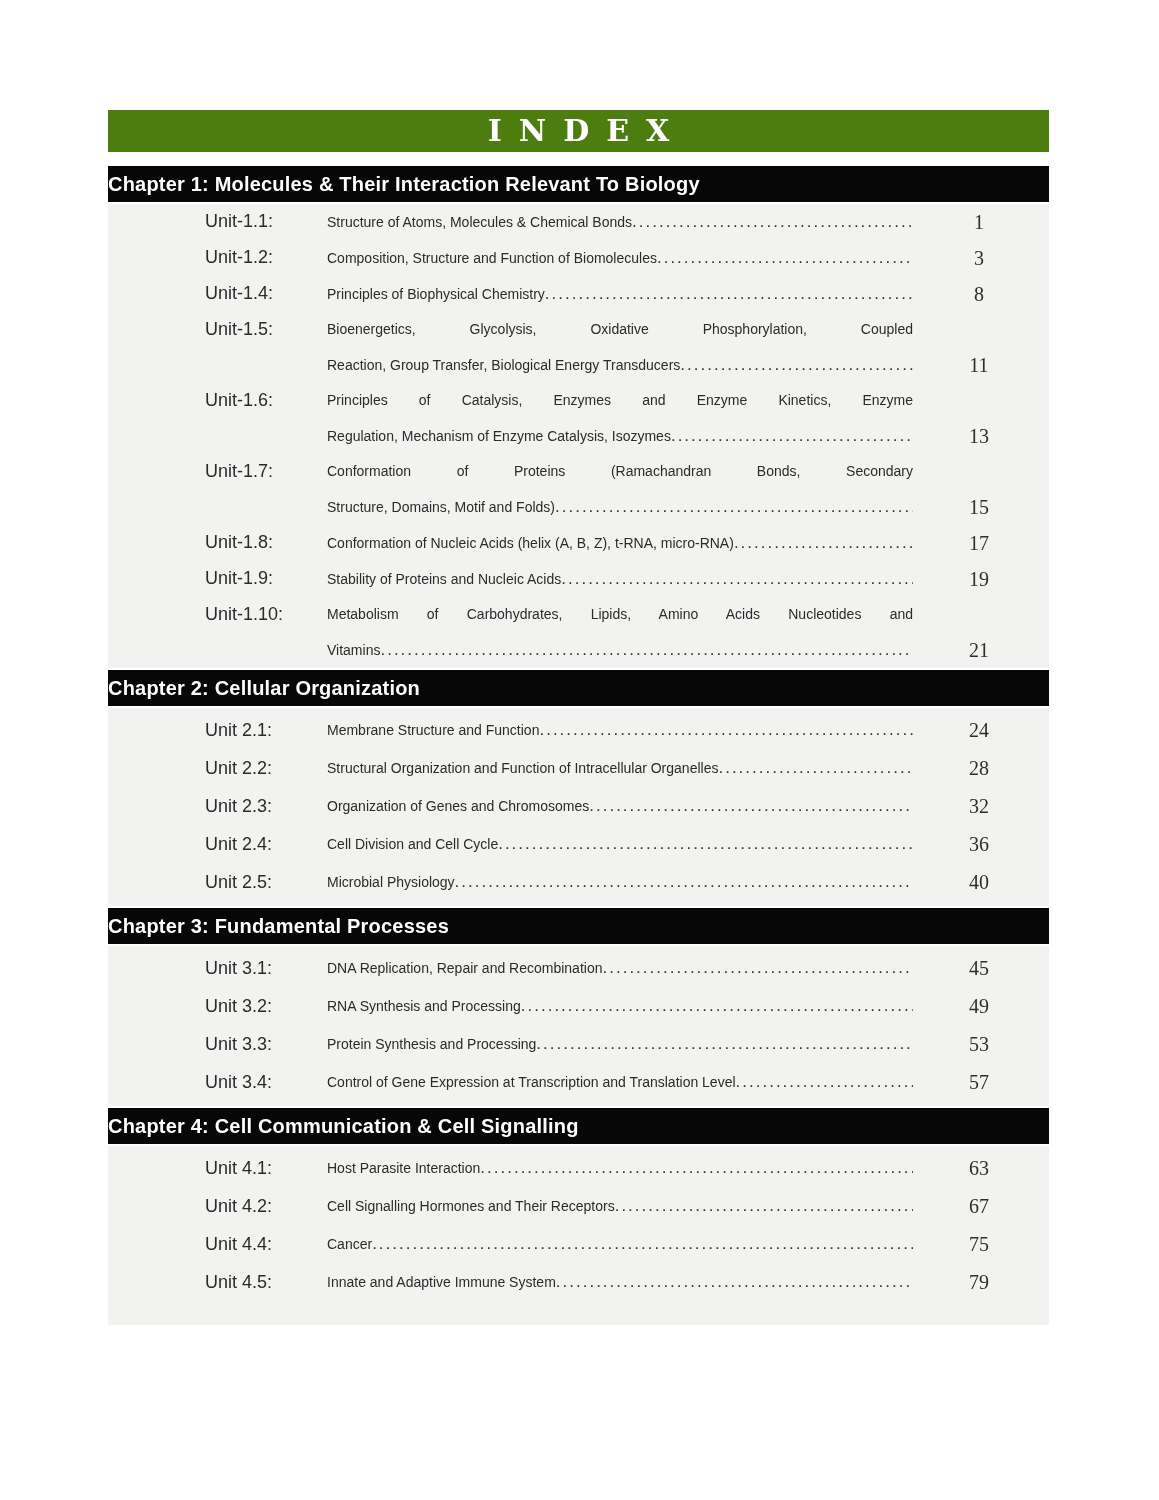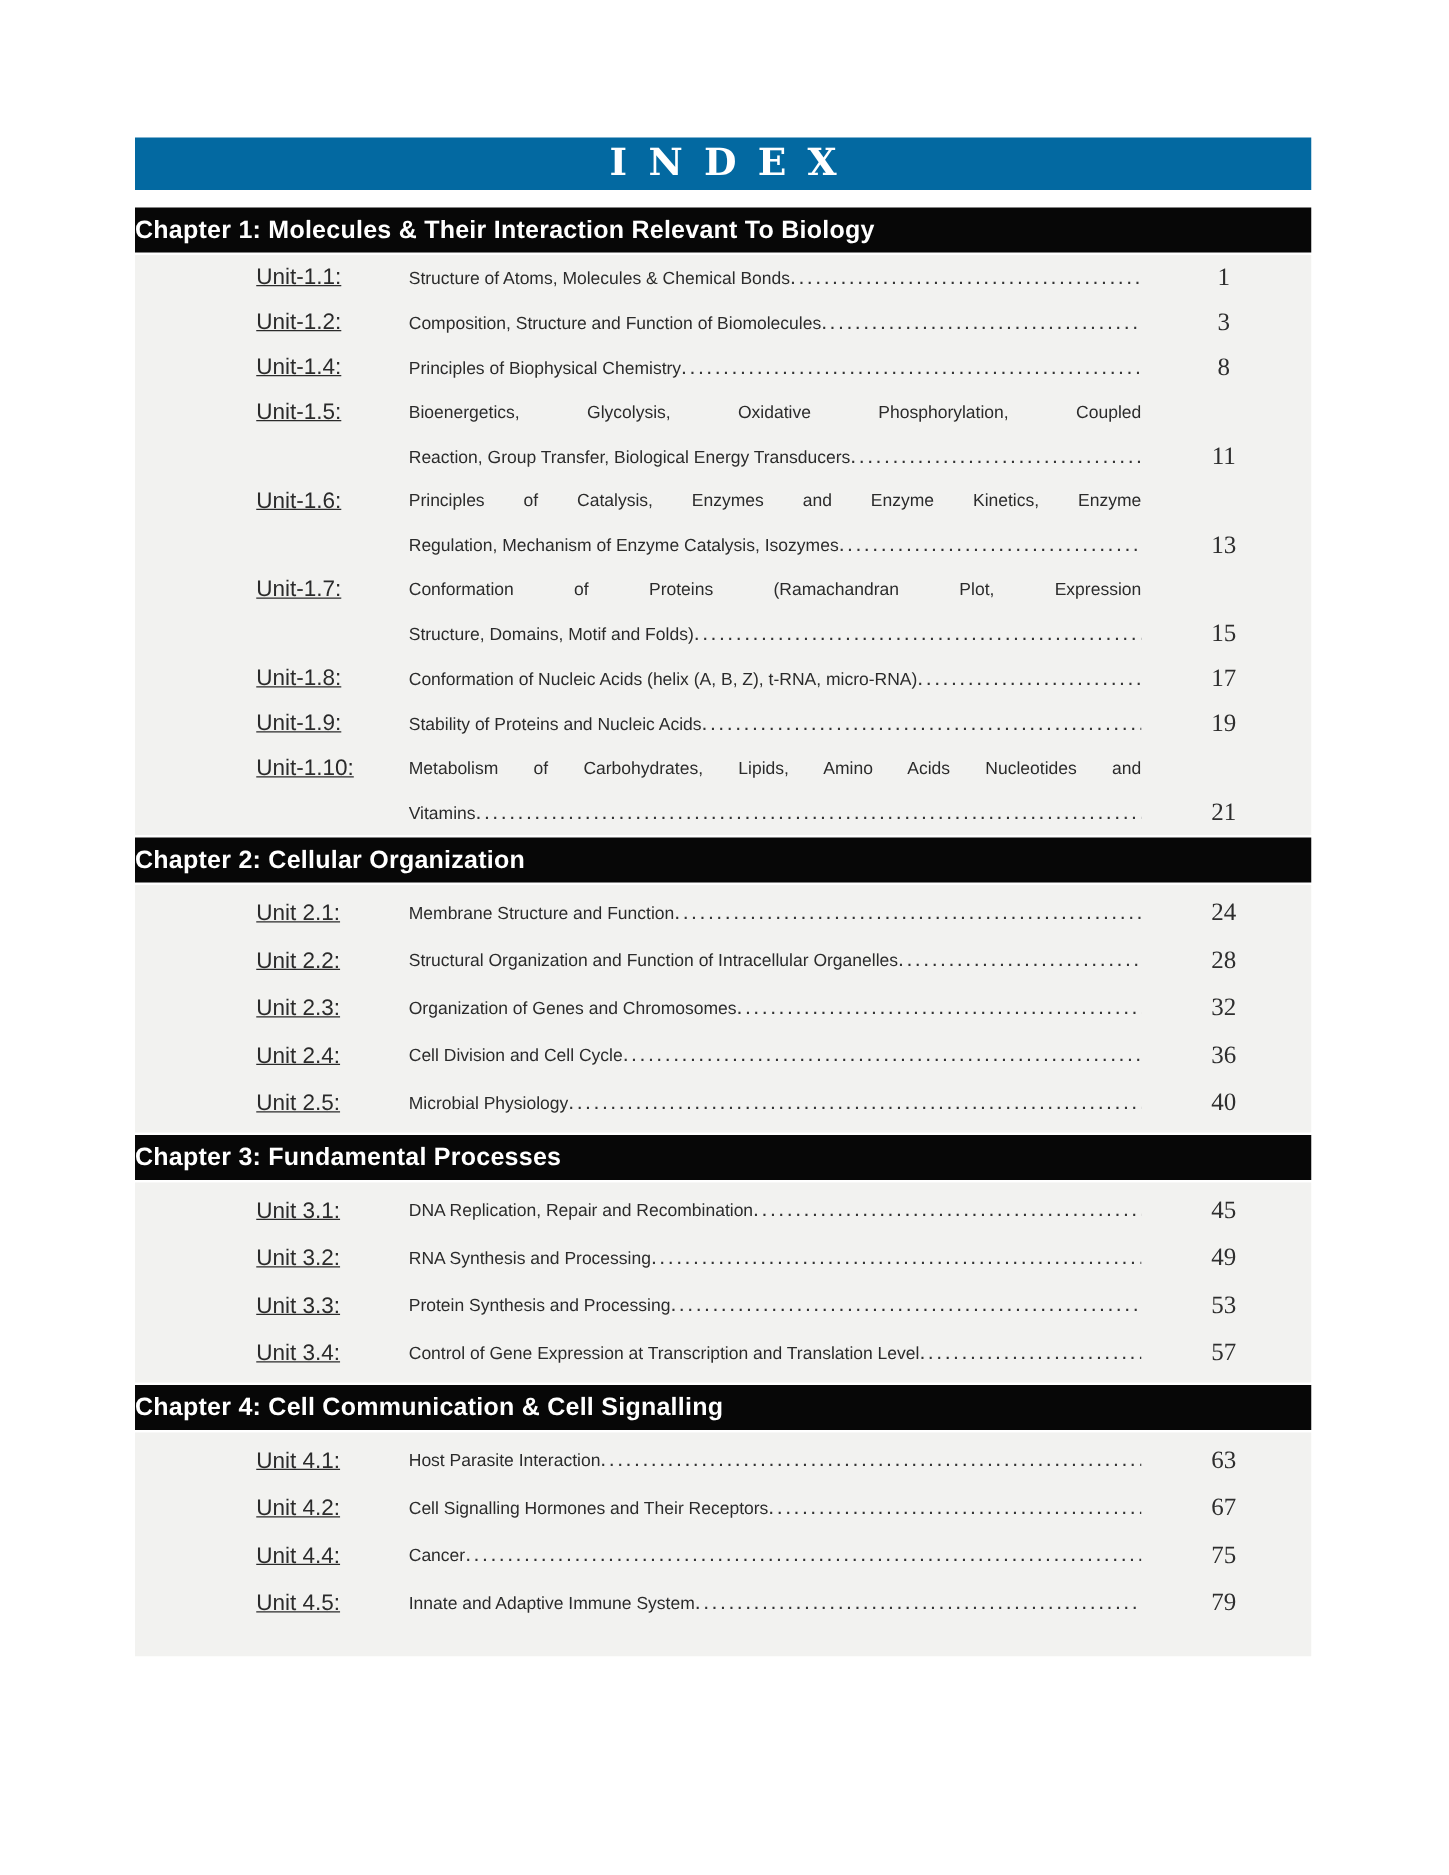--- a/index.html
+++ b/index.html
@@ -19,21 +19,21 @@
     overflow: hidden;
   }
   .content {
     position: absolute;
     left: 108px;
     top: 110px;
     width: 941px;
   }
   
   .index-banner {
-    background: #0369a1;
+    background: #4d7c0f;
     height: 42px;
     display: flex;
     align-items: center;
     justify-content: center;
     margin-bottom: 14px;
   }
   .index-title {
     color: #ffffff;
     font-family: "DejaVu Serif", serif;
     font-weight: bold;
@@ -64,21 +64,20 @@
   .toc-row {
     display: grid;
     grid-template-columns: 97px 122px 1fr 80px;
     align-items: start;
   }
   .row-indent { height: 1px; }
   .unit-label {
     font-size: 18px;
     color: #2b2b2b;
     line-height: 38px;
-    text-decoration: underline;
   }
   .chapter-section.dense .unit-label { line-height: 35px; }
   .unit-title {
     color: #2b2b2b;
     font-size: 14px;
     padding-right: 26px;
     min-width: 0;
   }
   .title-line {
     display: flex;
@@ -184,21 +183,21 @@
                   <span class="title-text">Regulation, Mechanism of Enzyme Catalysis, Isozymes</span>
                   <span class="leader-dots"></span>
                 </div>
               </div>
               <div class="page-number">13</div>
             </div>
             <div class="toc-row">
               <div class="row-indent"></div>
               <div class="unit-label">Unit-1.7:</div>
               <div class="unit-title">
-                <div class="title-line justify">Conformation of Proteins (Ramachandran Plot, Expression</div>
+                <div class="title-line justify">Conformation of Proteins (Ramachandran Bonds, Secondary</div>
                 <div class="title-line">
                   <span class="title-text">Structure, Domains, Motif and Folds)</span>
                   <span class="leader-dots"></span>
                 </div>
               </div>
               <div class="page-number">15</div>
             </div>
             <div class="toc-row">
               <div class="row-indent"></div>
               <div class="unit-label">Unit-1.8:</div>

